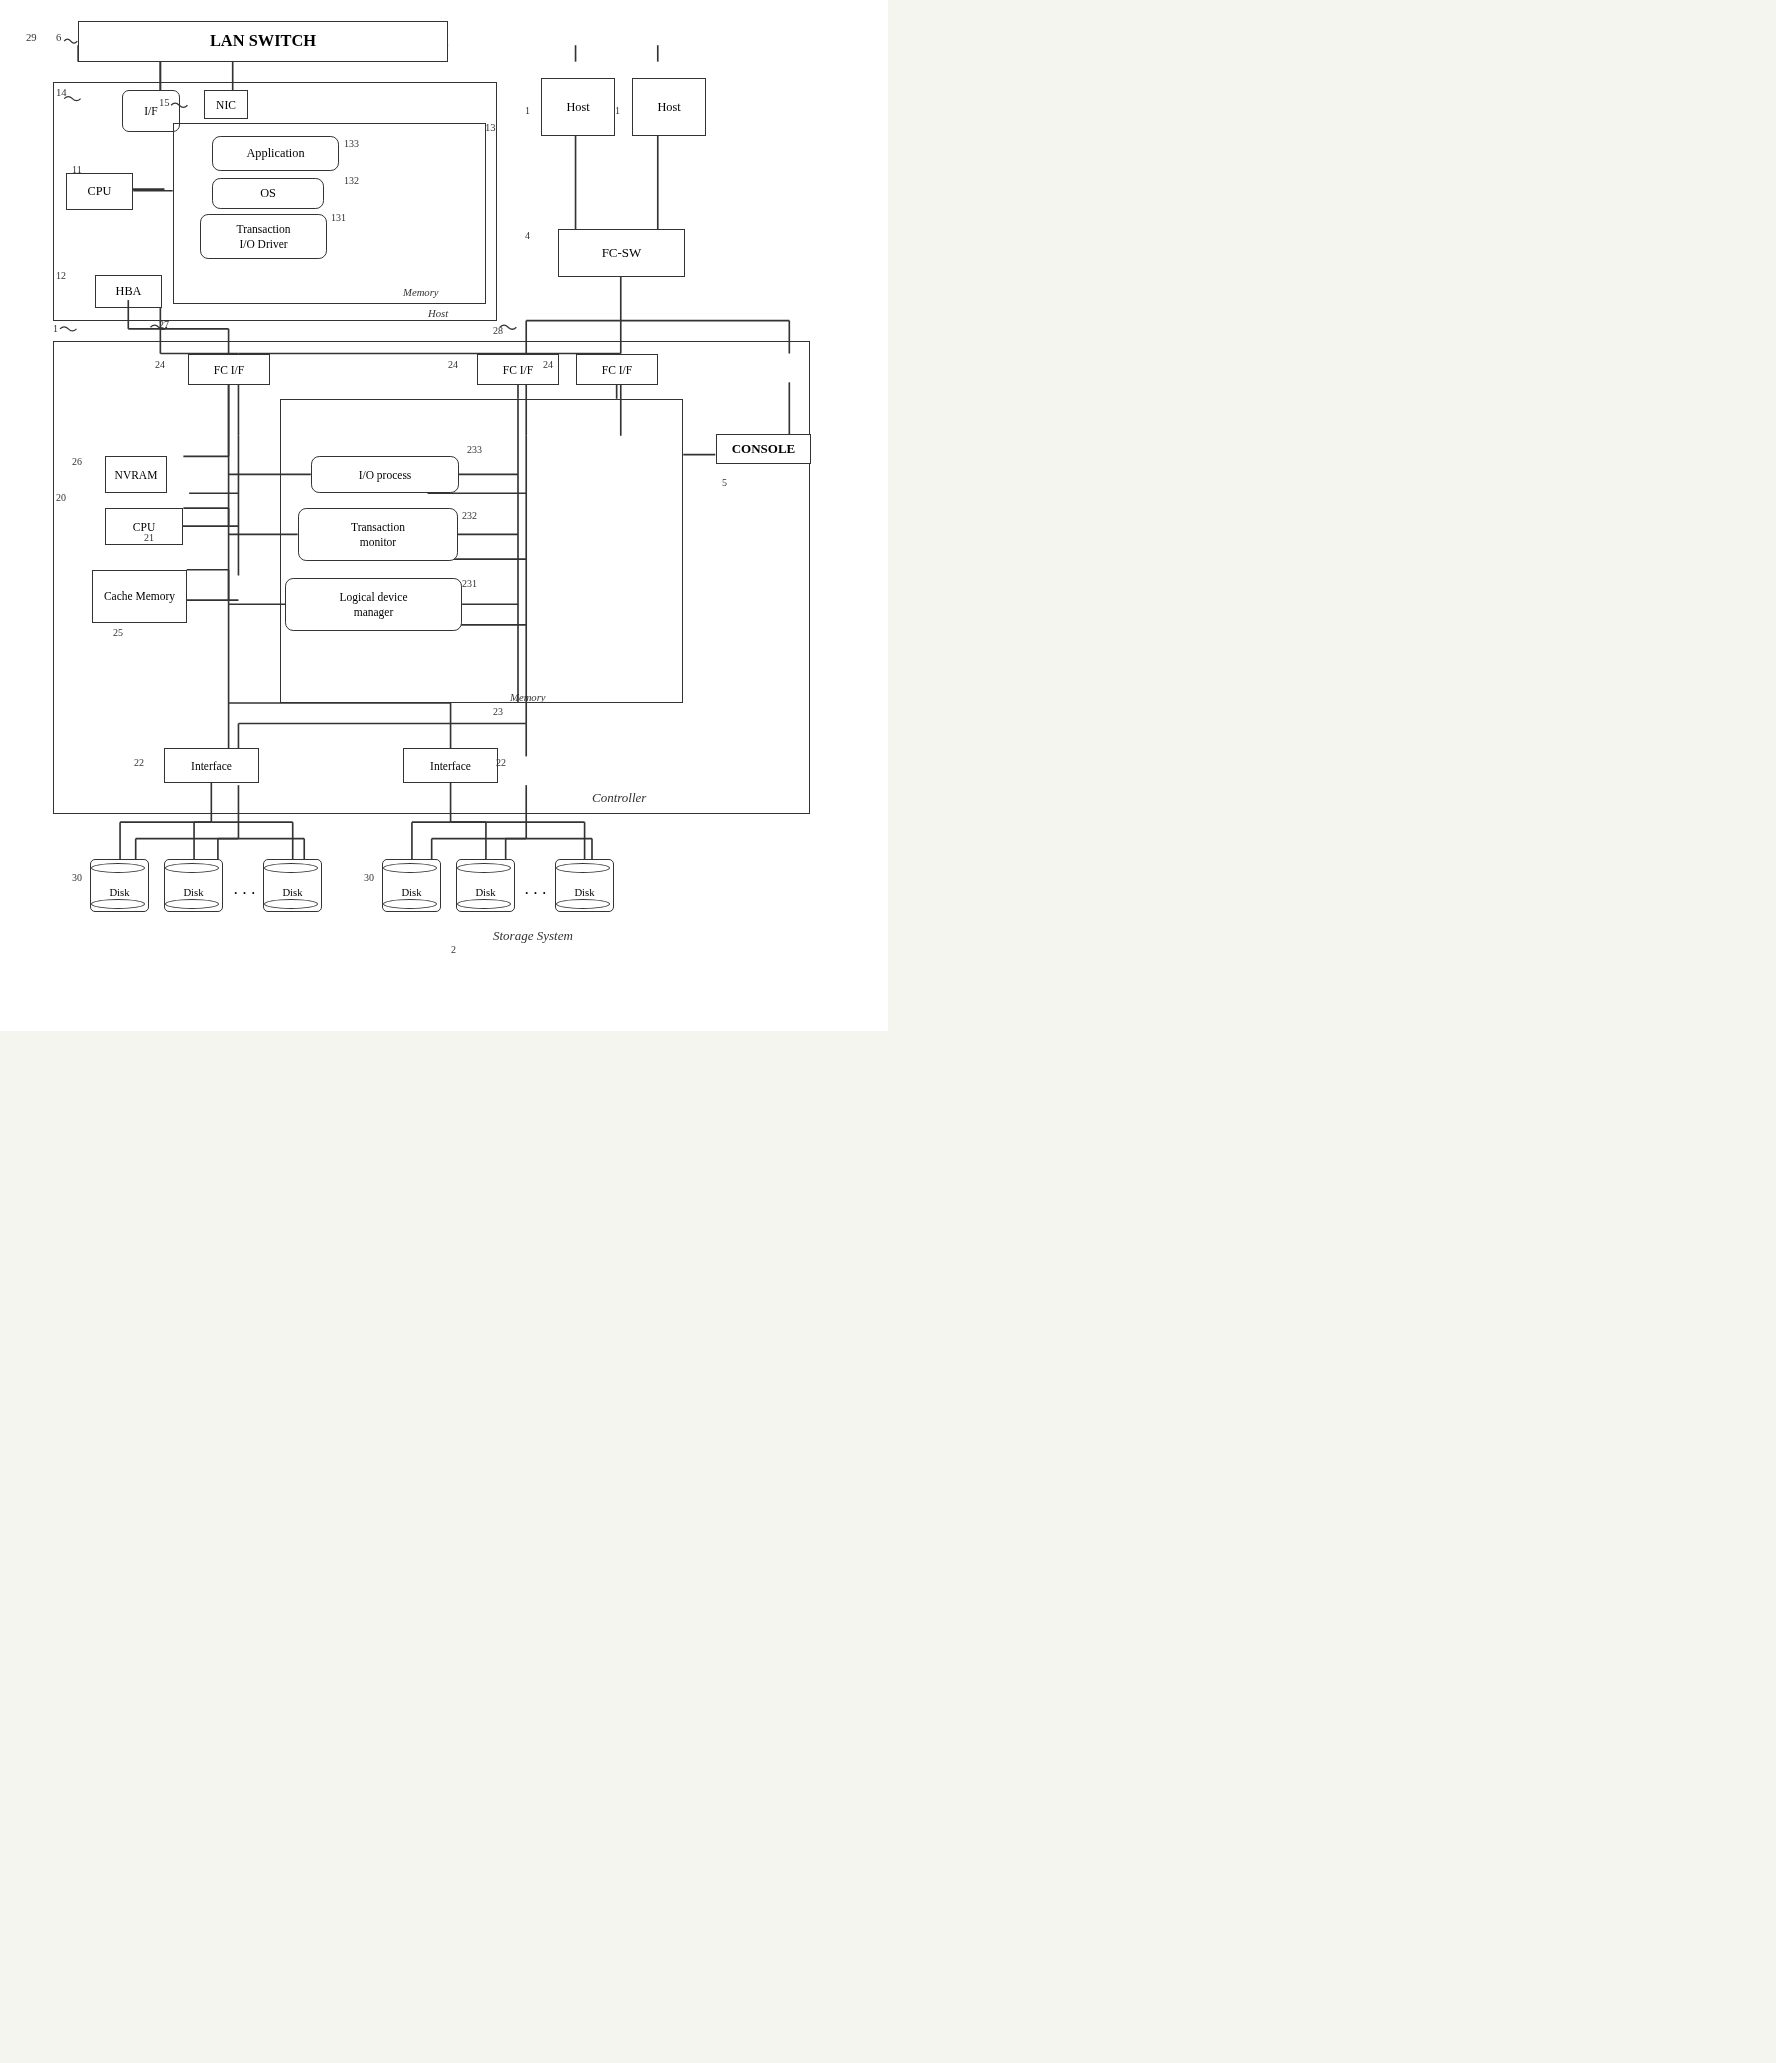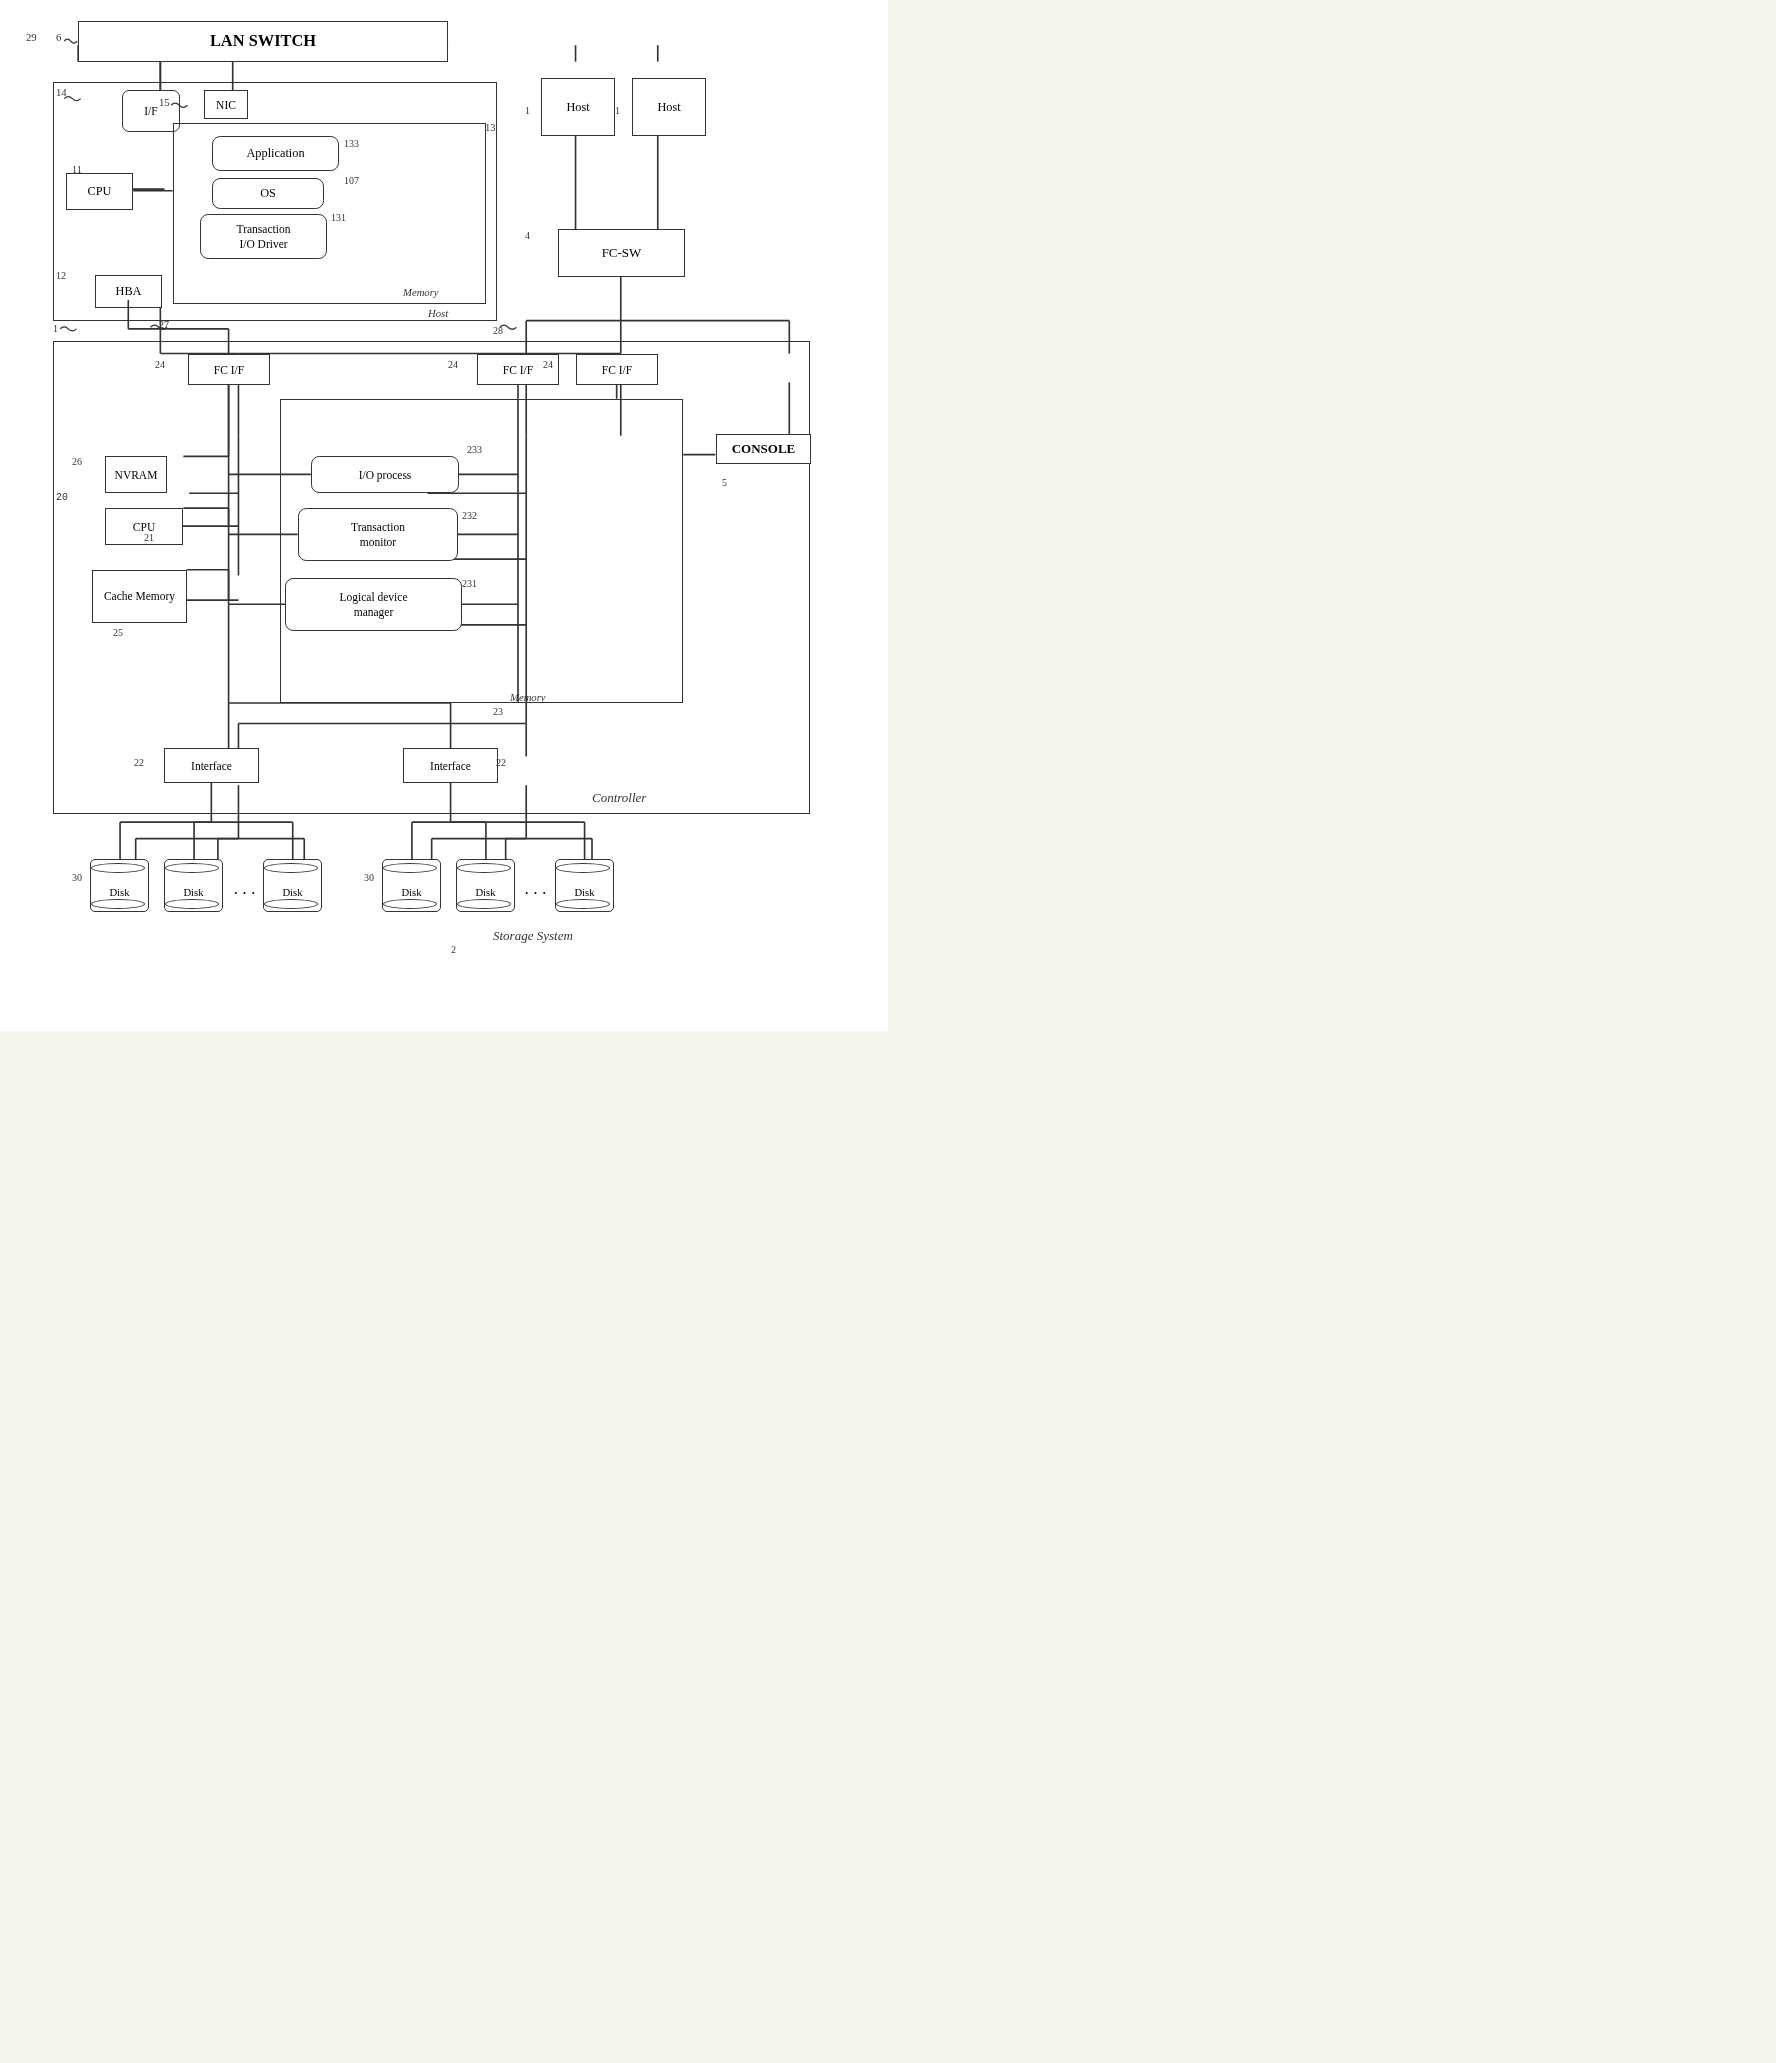--- a/index.html
+++ b/index.html
@@ -170,21 +170,21 @@
   <div class="box box-rounded" style="left:212px; top:136px; width:127px; height:35px; font-size:12.3px;">
     <span>Application</span>
   </div>
 
   <span class="ref-num" style="left:344px; top:138px; font-size:10px;">133</span>
 
   <div class="box box-rounded" style="left:212px; top:178px; width:112px; height:31px; font-size:12.3px;">
     <span>OS</span>
   </div>
 
-  <span class="ref-num" style="left:344px; top:175px; font-size:10px;">107</span>
+  <span class="ref-num" style="left:344px; top:175px; font-size:10px;">132</span>
 
   <div class="box box-rounded" style="left:200px; top:214px; width:127px; height:45px; font-size:11.5px; line-height:1.3;">
     <span style="white-space:pre-line;">Transaction
 I/O Driver</span>
   </div>
 
   <span class="ref-num" style="left:331px; top:212px; font-size:10px;">131</span>
 
   <span class="label" style="left:403px; top:286px; font-style:italic;">Memory</span>
 
@@ -222,21 +222,21 @@
     <span>FC-SW</span>
   </div>
 
   <span class="ref-num" style="left:525px; top:230px; font-size:10px;">4</span>
 
   <span class="ref-num" style="left:493px; top:325px; font-size:10px;">28</span>
 
   <div class="box" style="left:53px; top:341px; width:757px; height:473px; border:1.6px solid #333; background:transparent;">
   </div>
 
-  <span class="ref-num" style="left:56px; top:492px; font-size:10px;font-family:Liberation Mono, monospace;">20</span>
+  <span class="ref-num" style="left:56px; top:492px; font-size:10px;">20</span>
 
   <div class="box" style="left:188px; top:354px; width:82px; height:31px; font-size:11.5px;">
     <span>FC I/F</span>
   </div>
 
   <span class="ref-num" style="left:155px; top:359px; font-size:10px;">24</span>
 
   <div class="box" style="left:477px; top:354px; width:82px; height:31px; font-size:11.5px;">
     <span>FC I/F</span>
   </div>

